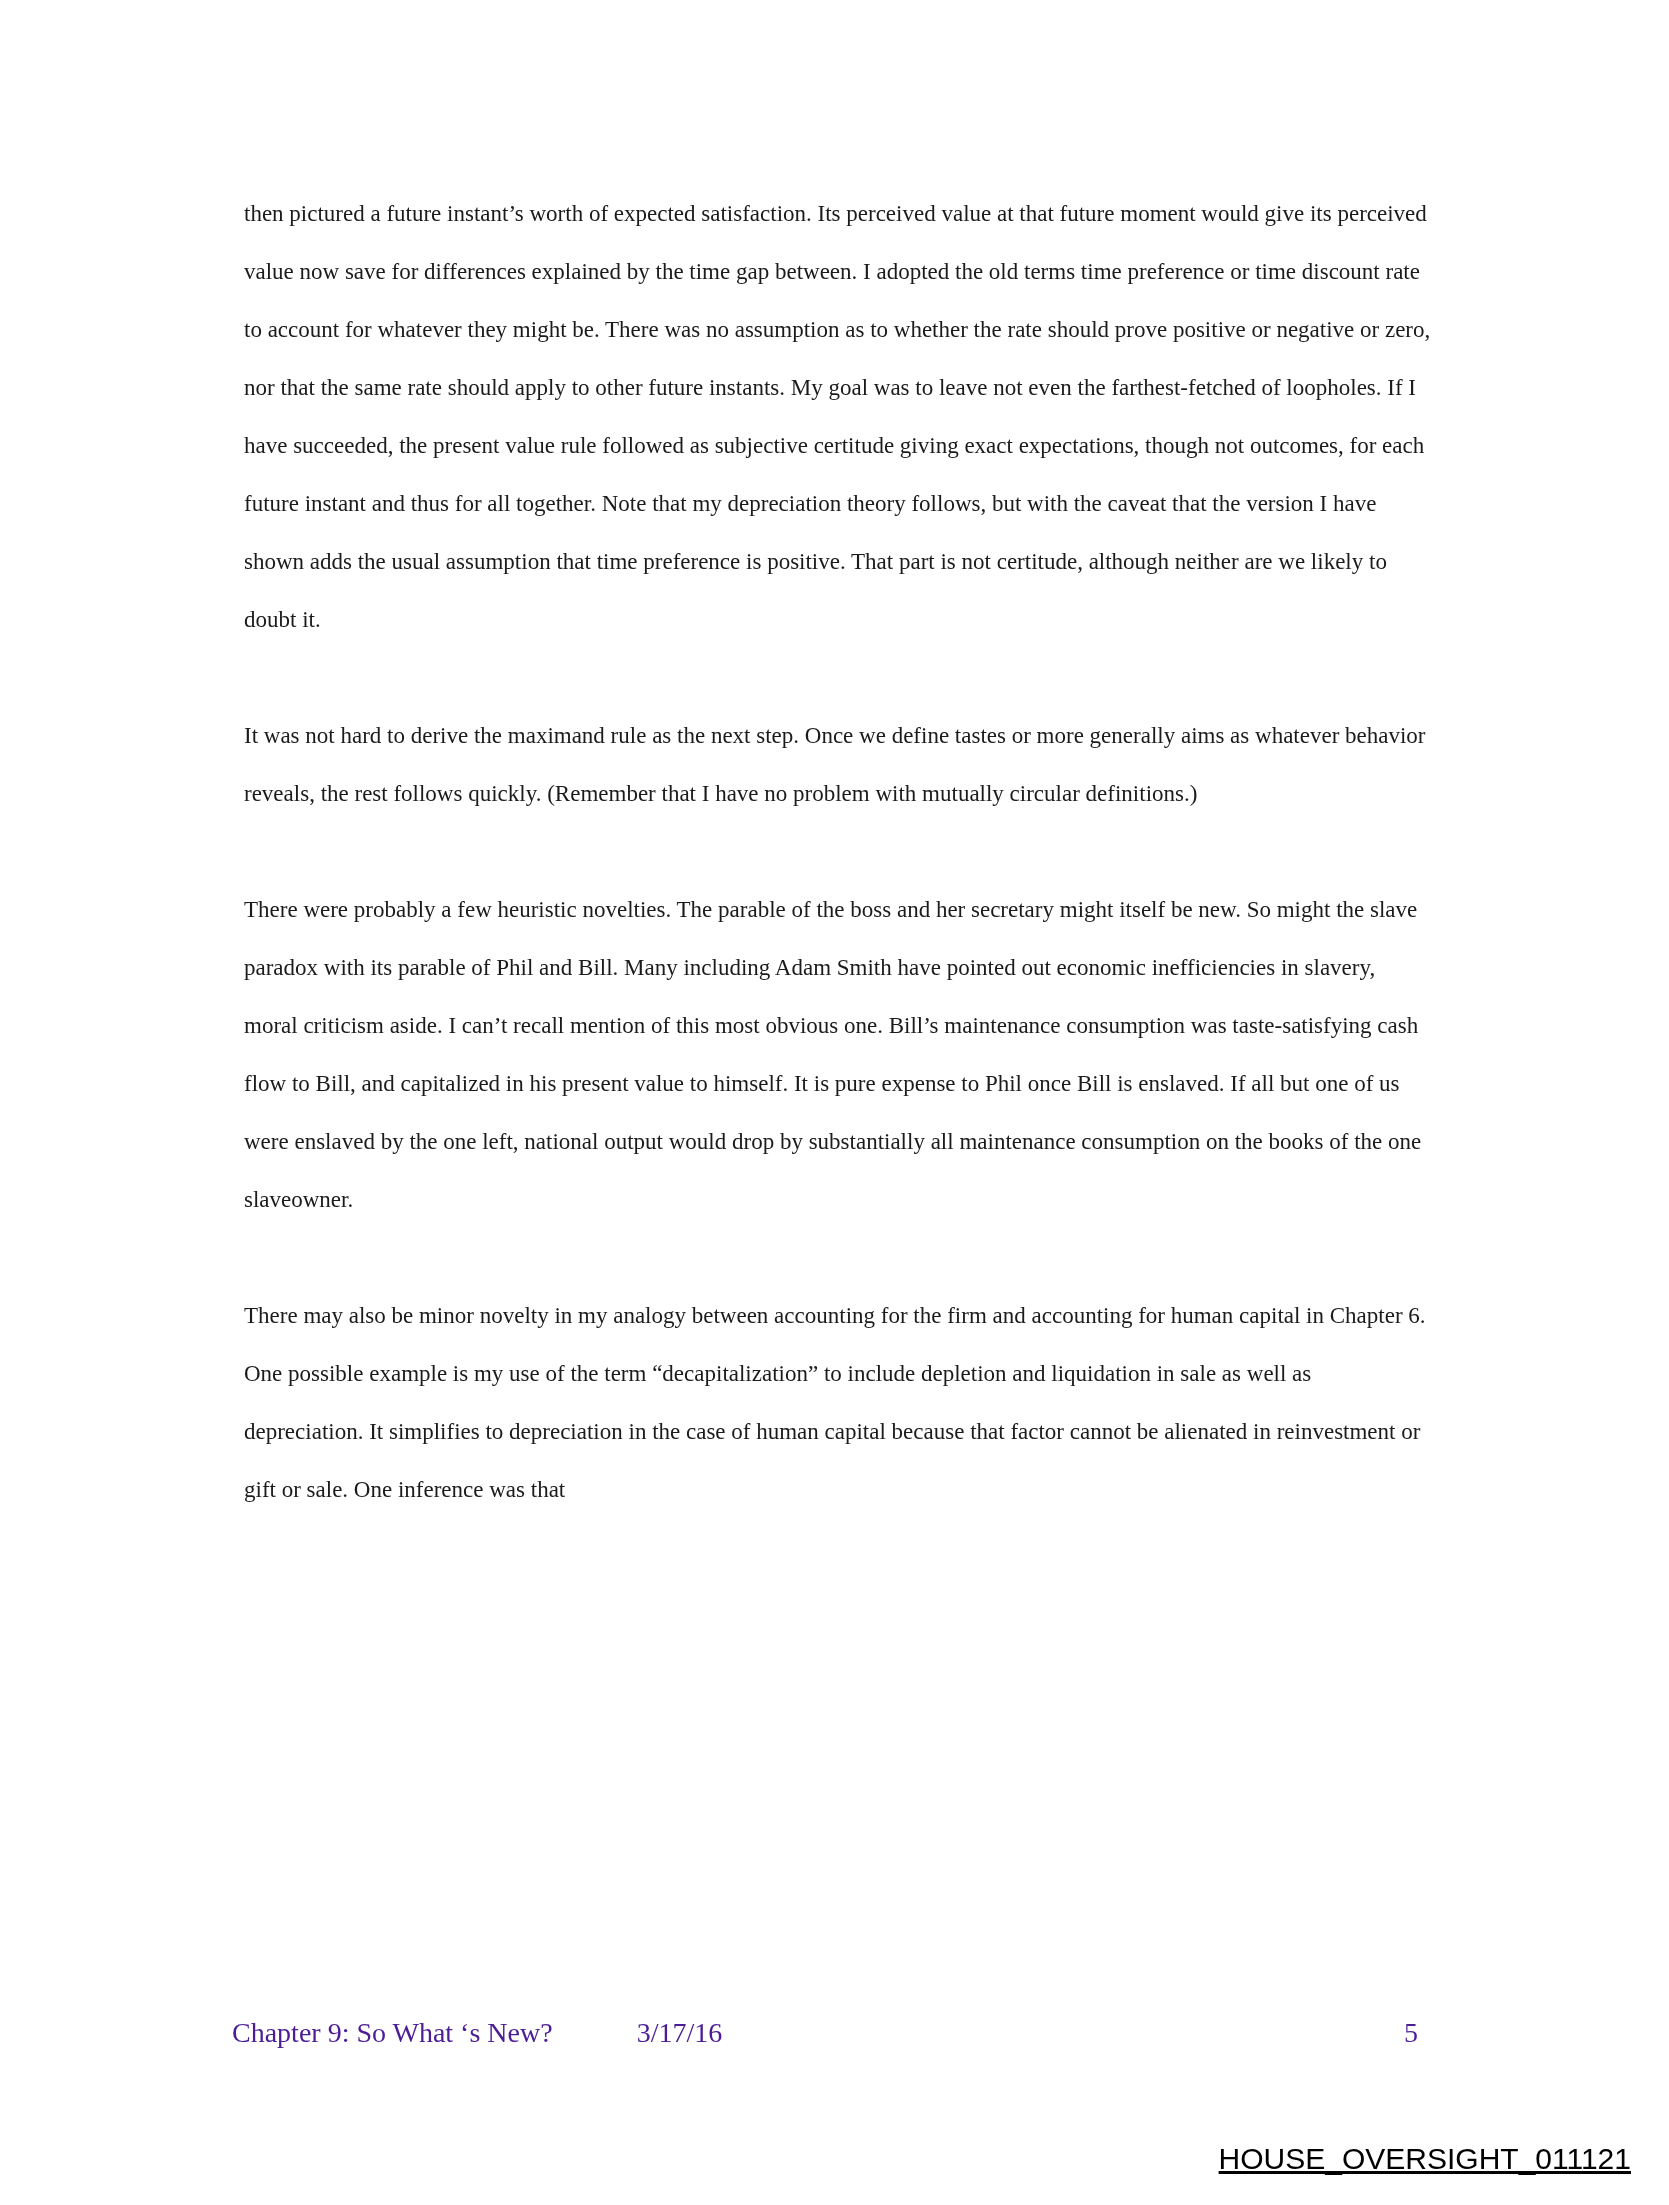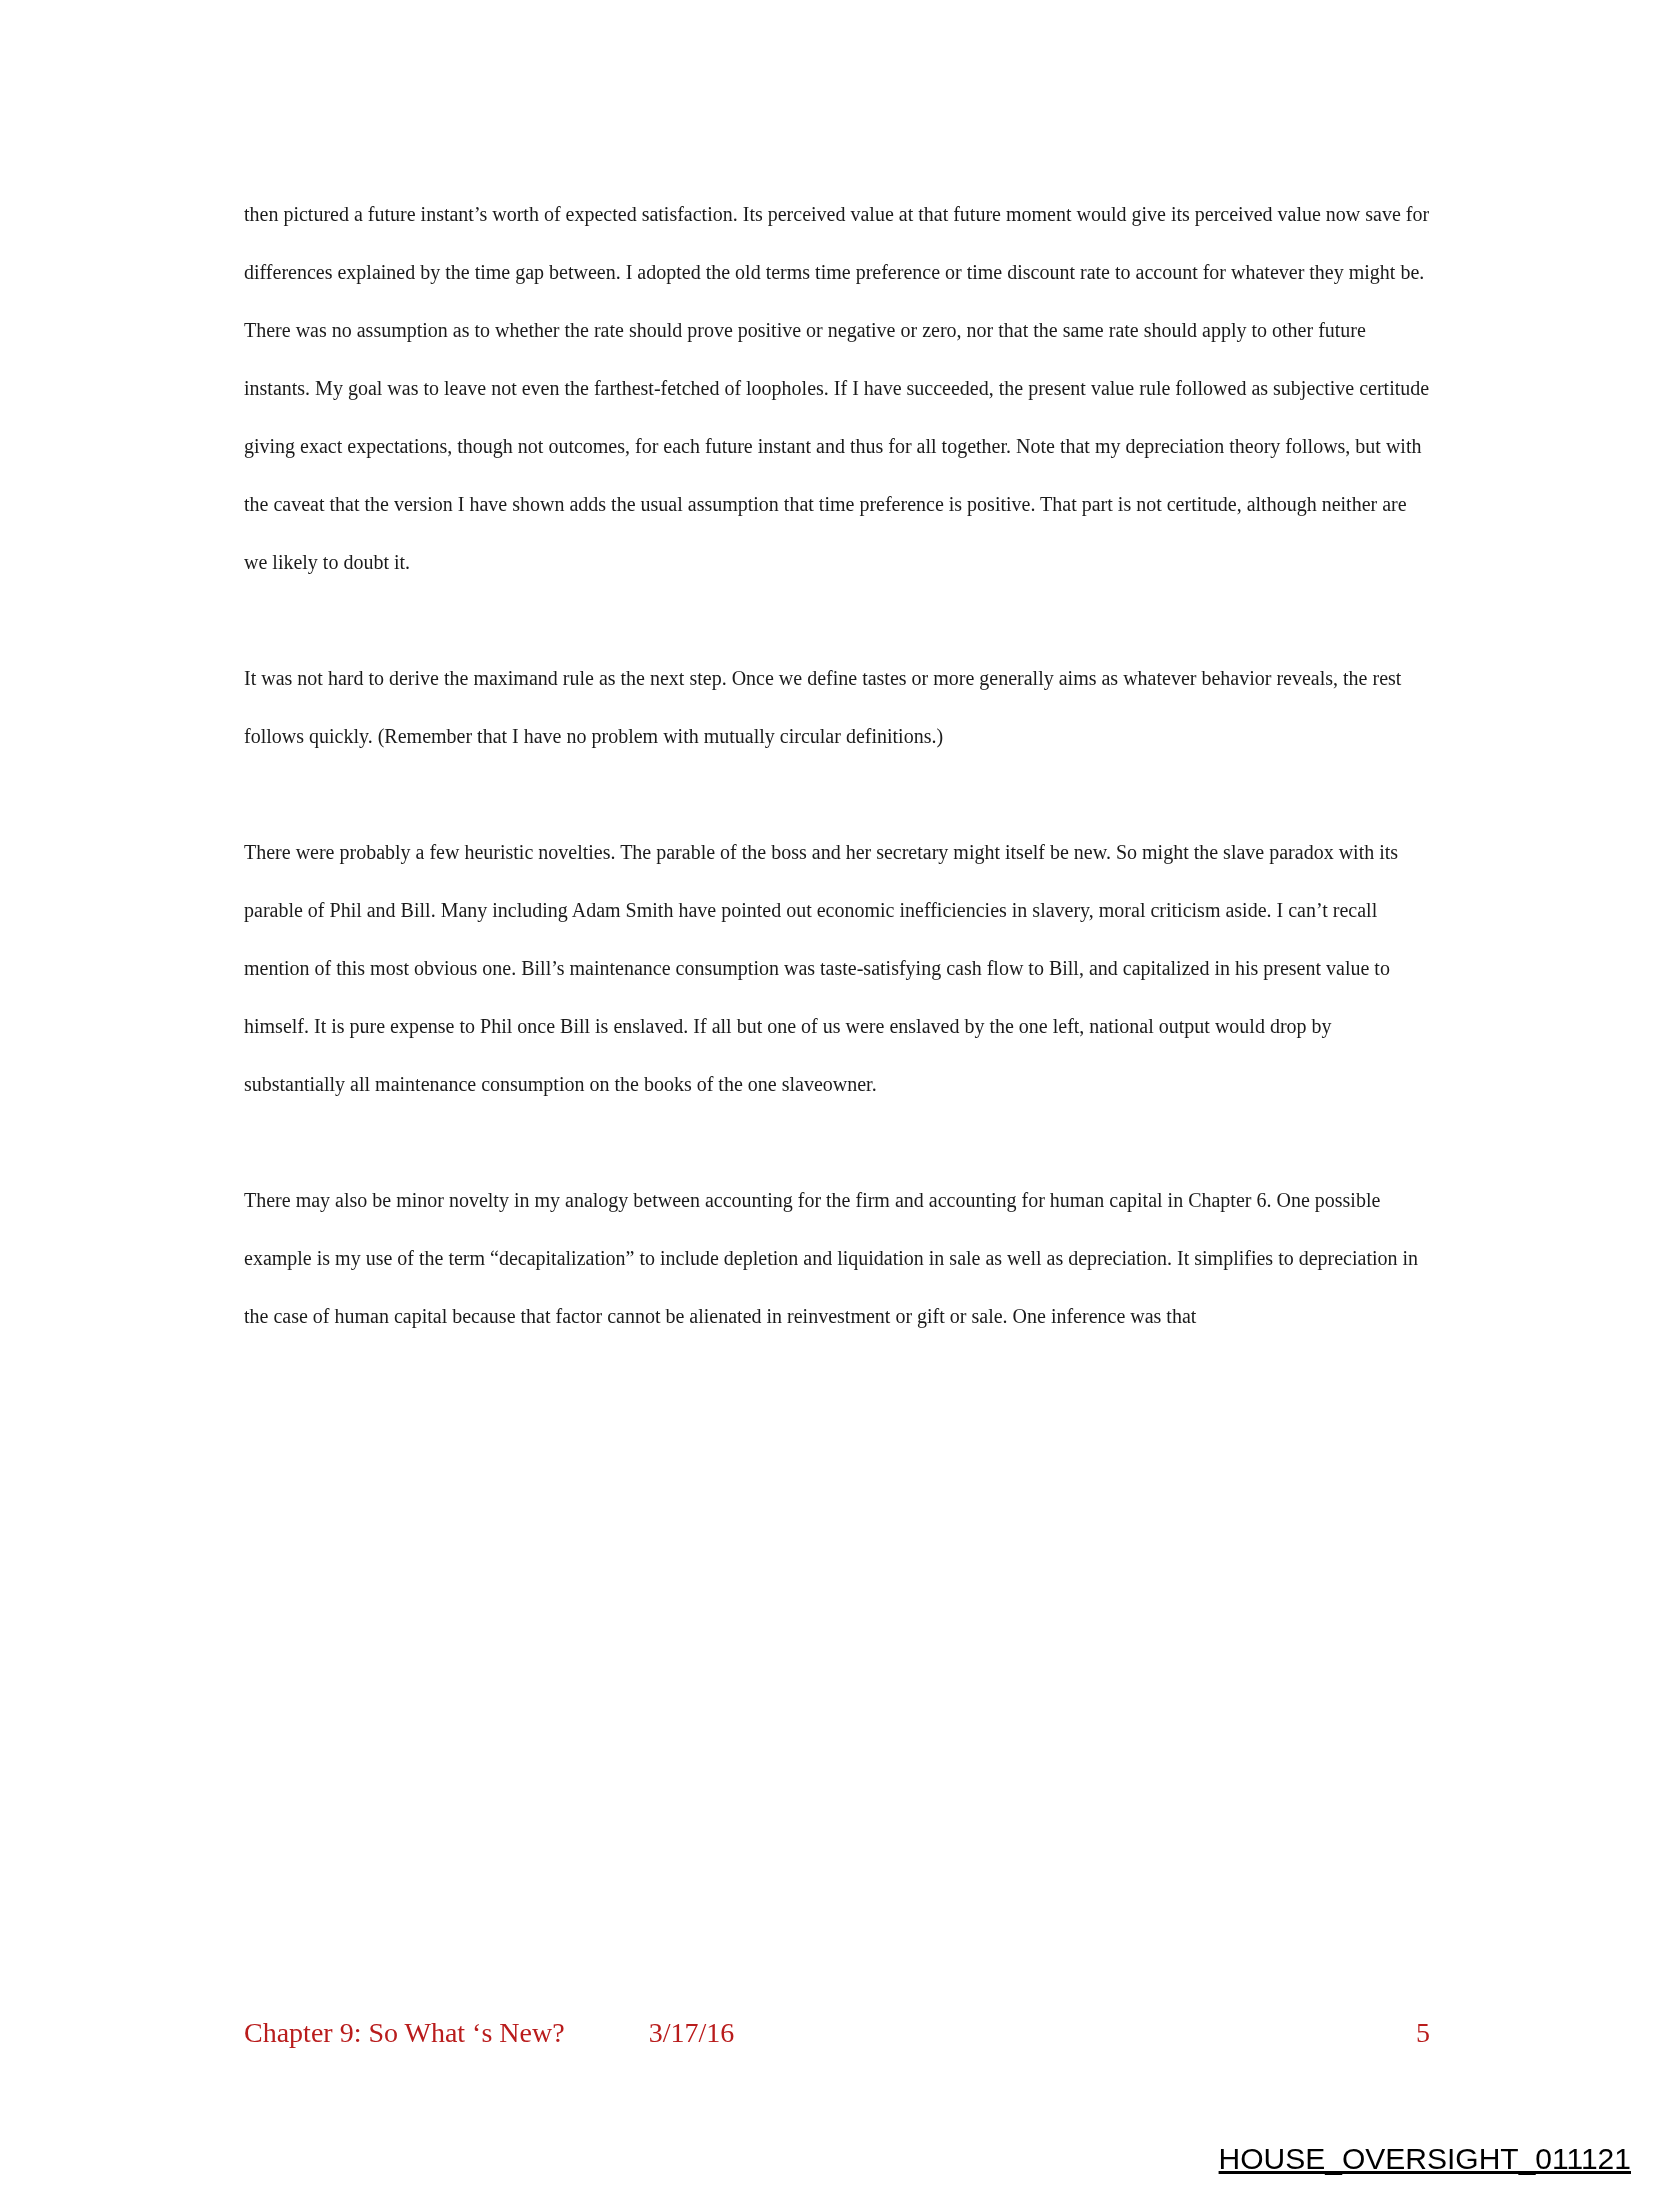--- a/index.html
+++ b/index.html
@@ -15,36 +15,36 @@
   .page {
     position: absolute;
     inset: 0;
     background: #ffffff;
   }
   .body-text {
     position: absolute;
     left: 244px;
     top: 185px;
     width: 1188px;
-    font-size: 20px;
+    font-size: 23px;
     line-height: 58px;
     text-align: left;
   }
   .body-text p {
     margin: 0 0 58px 0;
   }
   .footer {
     position: absolute;
-    left: 244px;
+    left: 232px;
     top: 2017px;
     width: 1186px;
     display: flex;
     align-items: baseline;
     font-size: 28px;
-    color: #b91c1c;
+    color: #4c1d95;
     gap: 28px;
   }
   .footer .fleft  { flex: 1; text-align: left; }
   .footer .fcenter{ flex: 1; }
   .footer .fright { flex: 1; text-align: right; }
   .watermark {
     position: absolute;
     right: 38px;
     top: 2142px;
     font-family: "Liberation Sans", "DejaVu Sans", sans-serif;

